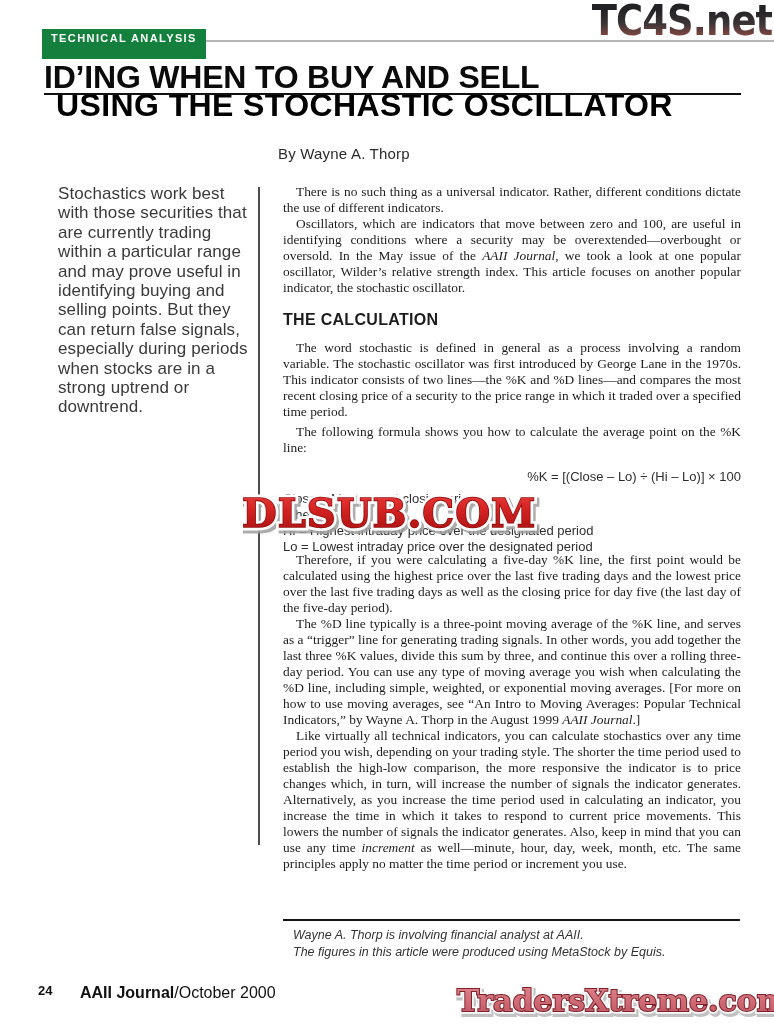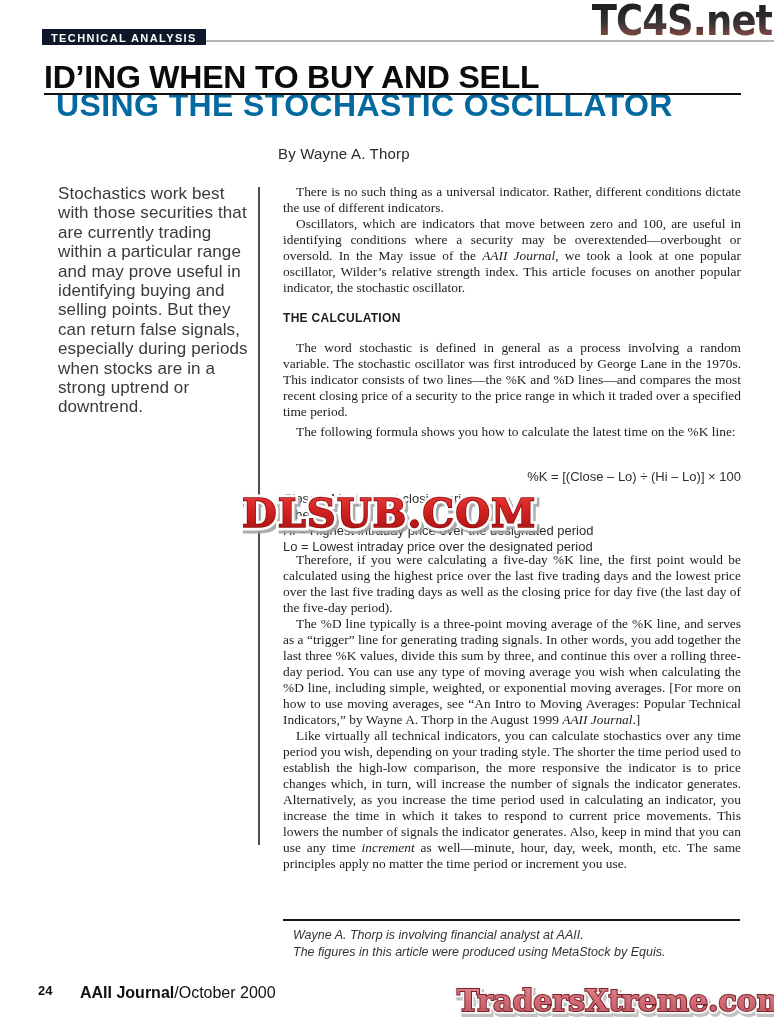--- a/index.html
+++ b/index.html
@@ -17,36 +17,36 @@
     transform:scaleX(0.88); transform-origin:right top;
     background:linear-gradient(#222224 25%, #3a3436 55%, #9a4e44 92%);
     -webkit-background-clip:text; background-clip:text;
     color:transparent; z-index:5; line-height:1.1;
   }
   .header-rule {
     position:absolute; left:196px; top:40px; width:578px; height:2px;
     background:#b5b5b5; z-index:1;
   }
   .section-label {
-    position:absolute; left:42px; top:29px; height:16px;
-    background:#0f172a; color:#fdfdfd; font-size:11px; font-weight:bold;
+    position:absolute; left:42px; top:29px; height:30px;
+    background:#15803d; color:#fdfdfd; font-size:11px; font-weight:bold;
     letter-spacing:1.4px; padding:3px 9px 0 9px; z-index:2;
   }
   .title {
     position:absolute; left:44px; top:59px; white-space:nowrap;
     font-size:32px; font-weight:800; letter-spacing:-0.2px; color:#0b0b0b;
     z-index:3;
   }
   .title-rule {
     position:absolute; left:44px; top:93px; width:697px; height:2px;
     background:#111; z-index:4;
   }
   .subtitle {
     position:absolute; left:56px; top:87px; white-space:nowrap;
-    font-size:32px; font-weight:800; letter-spacing:0.4px; color:#0369a1;
+    font-size:32px; font-weight:800; letter-spacing:0.4px; color:#000000;
     z-index:3;
   }
   .byline {
     position:absolute; left:278px; top:145px;
     font-size:15px; color:#2b2b2b; letter-spacing:0.2px;
   }
   
   .pull-quote {
     position:absolute; left:58px; top:184px; width:192px;
     font-size:17px; line-height:19.4px; color:#3a3a3a; letter-spacing:0.1px;
@@ -61,21 +61,21 @@
     position:absolute; left:0; width:458px;
     font-family:"Liberation Serif", serif;
     font-size:13.4px; line-height:16px; color:#1c1c1c;
     text-align:justify;
   }
   .serif-block p { text-indent:13px; }
   .blk-1 { top:184px; }
   .calc-heading {
     position:absolute; left:0; top:311px;
     font-family:"Liberation Sans", sans-serif;
-    font-size:12px; font-weight:bold; letter-spacing:0.3px; color:#1d1d1d;
+    font-size:16px; font-weight:bold; letter-spacing:0.3px; color:#1d1d1d;
   }
   .blk-2 { top:340px; }
   .blk-3 { top:424px; }
   .formula-block {
     position:absolute; left:0; top:469px; width:458px;
     font-family:"Liberation Sans", sans-serif;
     font-size:13px; line-height:16px; color:#2e2e2e;
   }
   .formula-eq { margin-bottom:6px;text-align:right; }
   .blk-4 { top:552px; }
@@ -125,21 +125,21 @@
       <p><span>Oscillators, which are indicators that move between zero and 100, are useful in identifying conditions where a security may be overextended—overbought or oversold. In the May issue of the </span><i>AAII Journal</i><span>, we took a look at one popular oscillator, Wilder’s relative strength index. This article focuses on another popular indicator, the stochastic oscillator.</span></p>
     </div>
 
     <div class="calc-heading">THE CALCULATION</div>
 
     <div class="serif-block blk-2">
       <p>The word stochastic is defined in general as a process involving a random variable. The stochastic oscillator was first introduced by George Lane in the 1970s. This indicator consists of two lines—the %K and %D lines—and compares the most recent closing price of a security to the price range in which it traded over a specified time period.</p>
     </div>
 
     <div class="serif-block blk-3">
-      <p>The following formula shows you how to calculate the latest time on the %K line:</p>
+      <p>The following formula shows you how to calculate the average point on the %K line:</p>
     </div>
 
     <div class="formula-block">
       <div class="formula-eq">%K = [(Close – Lo) ÷ (Hi – Lo)] × 100</div>
       <div>Close = Most recent closing price</div>
       <div>Where:</div>
       <div>Hi = Highest intraday price over the designated period</div>
       <div>Lo = Lowest intraday price over the designated period</div>
     </div>
 

